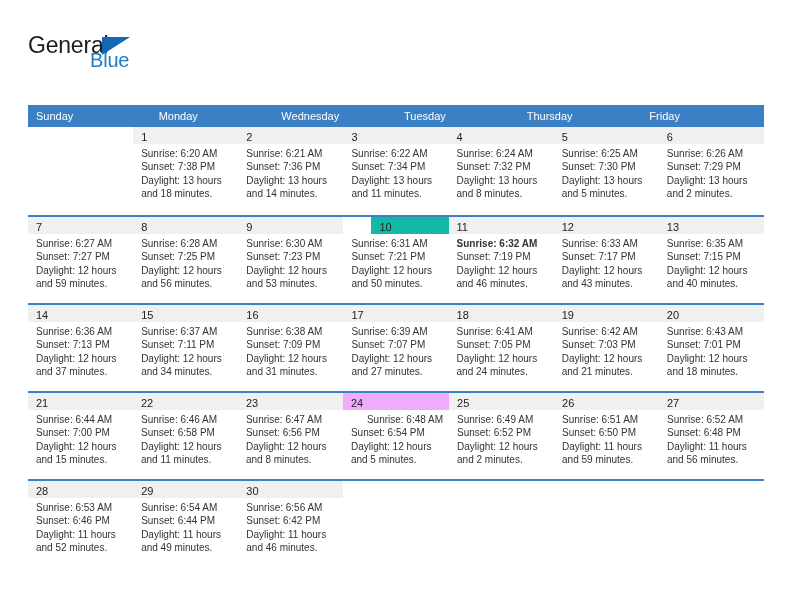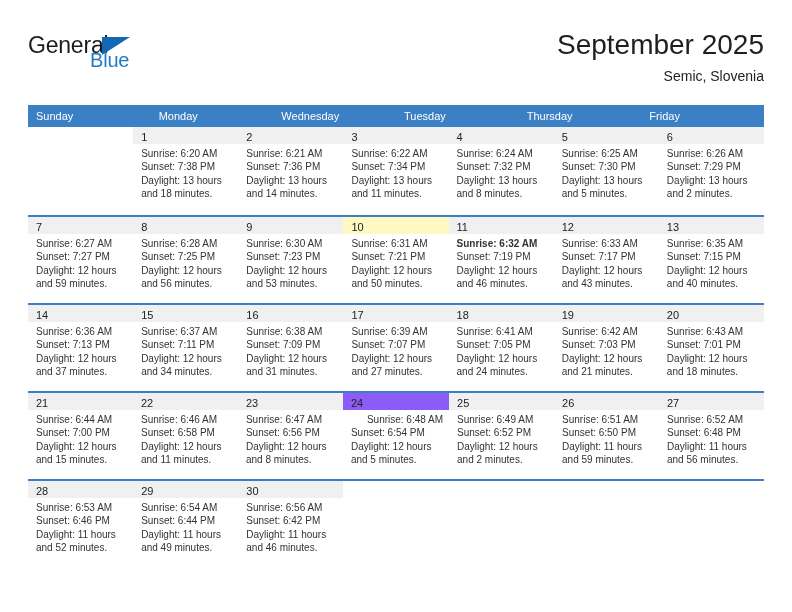--- a/index.html
+++ b/index.html
@@ -156,24 +156,20 @@
   <div class="header">
 
     <div class="brand">
       <div class="brand-top">
         <span class="brand-general">General</span>
         <span class="brand-triangle" style="border-left-color: rgb(18, 104, 179);"></span>
       </div>
       <span class="brand-blue" style="color: rgb(31, 124, 196);">Blue</span>
     </div>
 
-    <div class="title-block">
-      <div class="cal-title">September 2025</div>
-      <div class="cal-subtitle">Semic, Slovenia</div>
-    </div>
 
   </div>
 
   <div class="calendar">
     <div class="dow-row" style="background: rgb(59, 127, 196); justify-content: space-between;">
         <div class="dow-cell" style="color: rgb(255, 255, 255);">Sunday</div>
         <div class="dow-cell" style="color: rgb(255, 255, 255);">Monday</div>
         <div class="dow-cell" style="color: rgb(255, 255, 255);">Wednesday</div>
         <div class="dow-cell" style="color: rgb(255, 255, 255);">Tuesday</div>
         <div class="dow-cell" style="color: rgb(255, 255, 255);">Thursday</div>
@@ -267,21 +263,21 @@
           <div class="day-cell filled">
             <div class="daynum-band" style="background: rgb(240, 240, 240);"><span class="daynum">9</span></div>
             <div class="day-lines">
               <div class="day-line" style="color: rgb(51, 51, 51);">Sunrise: 6:30 AM</div>
               <div class="day-line" style="color: rgb(51, 51, 51);">Sunset: 7:23 PM</div>
               <div class="day-line" style="color: rgb(51, 51, 51);">Daylight: 12 hours</div>
               <div class="day-line" style="color: rgb(51, 51, 51);">and 53 minutes.</div>
             </div>
           </div>
           <div class="day-cell filled">
-            <div class="daynum-band" style="background: #fef9c3;"><span class="daynum">10</span></div>
+            <div class="daynum-band" style="background: #14b8a6; margin-left: 28px;"><span class="daynum">10</span></div>
             <div class="day-lines">
               <div class="day-line" style="color: rgb(51, 51, 51);">Sunrise: 6:31 AM</div>
               <div class="day-line" style="color: rgb(51, 51, 51);">Sunset: 7:21 PM</div>
               <div class="day-line" style="color: rgb(51, 51, 51);">Daylight: 12 hours</div>
               <div class="day-line" style="color: rgb(51, 51, 51);">and 50 minutes.</div>
             </div>
           </div>
           <div class="day-cell filled">
             <div class="daynum-band" style="background: rgb(240, 240, 240);"><span class="daynum">11</span></div>
             <div class="day-lines">
@@ -397,21 +393,21 @@
           <div class="day-cell filled">
             <div class="daynum-band" style="background: rgb(240, 240, 240);"><span class="daynum">23</span></div>
             <div class="day-lines">
               <div class="day-line" style="color: rgb(51, 51, 51);">Sunrise: 6:47 AM</div>
               <div class="day-line" style="color: rgb(51, 51, 51);">Sunset: 6:56 PM</div>
               <div class="day-line" style="color: rgb(51, 51, 51);">Daylight: 12 hours</div>
               <div class="day-line" style="color: rgb(51, 51, 51);">and 8 minutes.</div>
             </div>
           </div>
           <div class="day-cell filled">
-            <div class="daynum-band" style="background: #8b5cf6;"><span class="daynum">24</span></div>
+            <div class="daynum-band" style="background: #f0abfc;"><span class="daynum">24</span></div>
             <div class="day-lines">
               <div class="day-line" style="color: rgb(51, 51, 51); margin-left: 16px;">Sunrise: 6:48 AM</div>
               <div class="day-line" style="color: rgb(51, 51, 51);">Sunset: 6:54 PM</div>
               <div class="day-line" style="color: rgb(51, 51, 51);">Daylight: 12 hours</div>
               <div class="day-line" style="color: rgb(51, 51, 51);">and 5 minutes.</div>
             </div>
           </div>
           <div class="day-cell filled">
             <div class="daynum-band" style="background: rgb(240, 240, 240);"><span class="daynum">25</span></div>
             <div class="day-lines">

